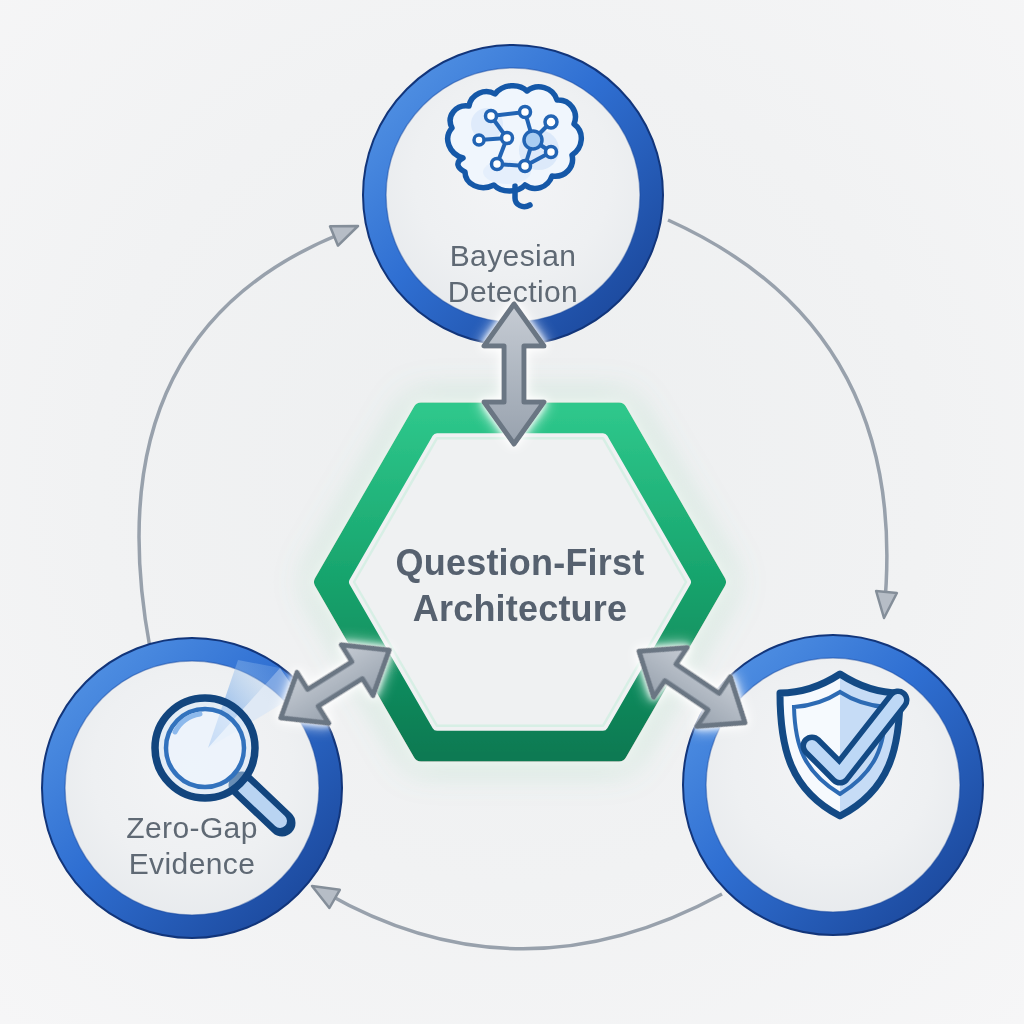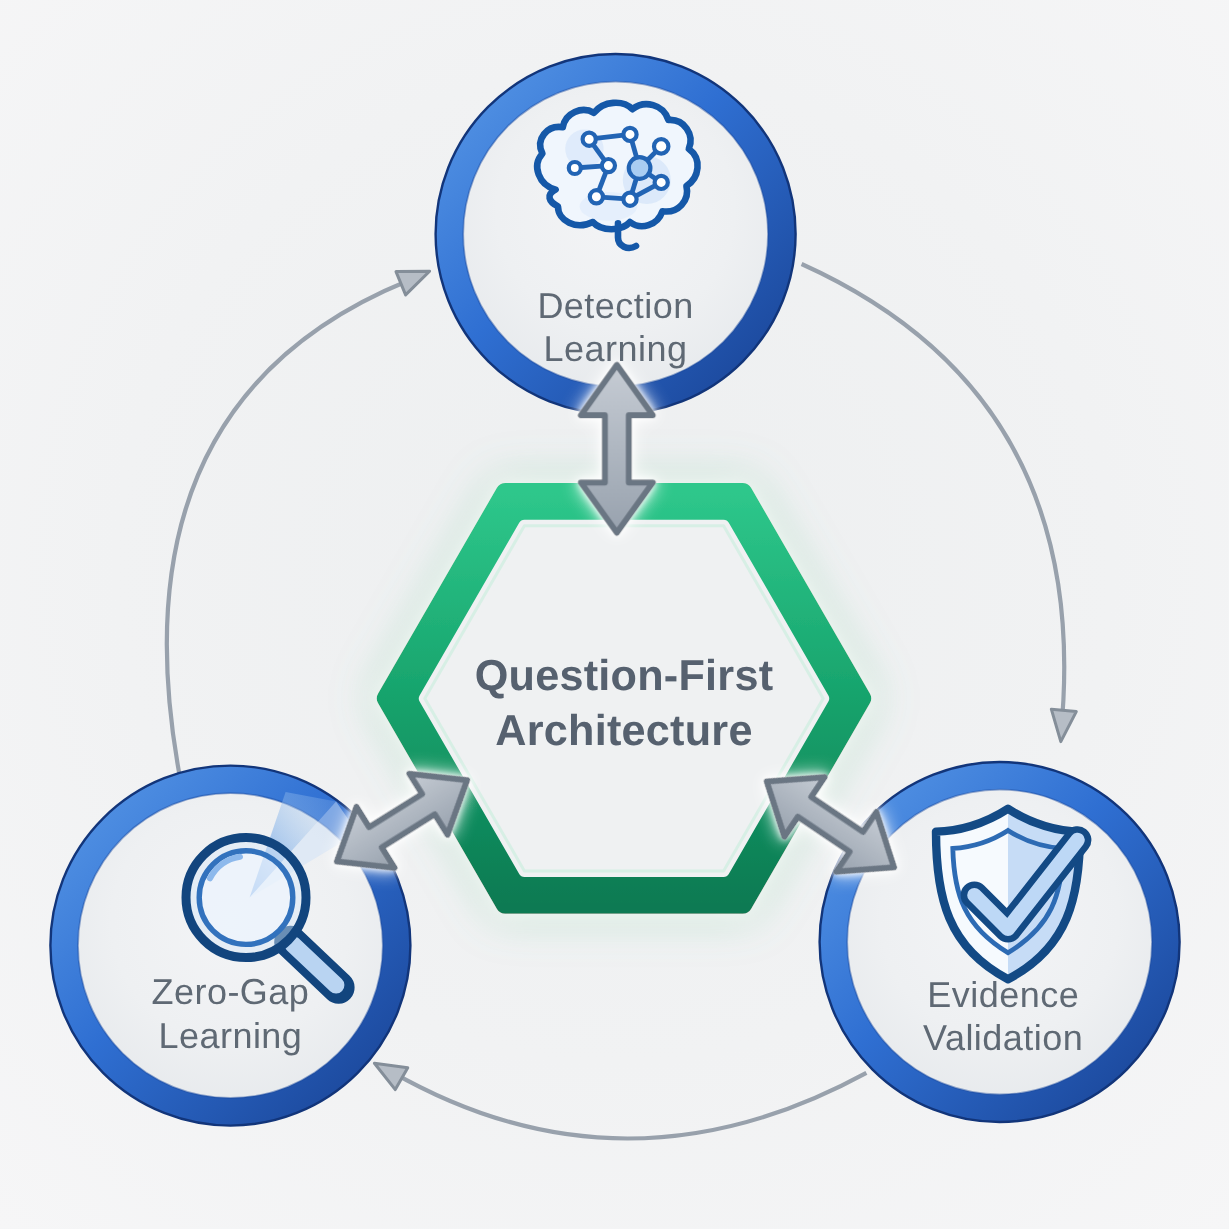--- a/index.html
+++ b/index.html
@@ -144,17 +144,16 @@
     </g>
 
     <g filter="url(#whiteGlow)" fill="url(#arrowGrad)" stroke="#6b7683" stroke-width="5" stroke-linejoin="round">
       <path transform="translate(514,374)" d="M0,-70 L-30,-28 L-10,-28 L-10,28 L-30,28 L0,70 L30,28 L10,28 L10,-28 L30,-28 Z"></path>
       <path transform="translate(335,684) rotate(-32)" d="M-64,0 L-26,-30 L-26,-10 L26,-10 L26,-30 L64,0 L26,30 L26,10 L-26,10 L-26,30 Z"></path>
       <path transform="translate(692,687) rotate(34)" d="M-64,0 L-26,-30 L-26,-10 L26,-10 L26,-30 L64,0 L26,30 L26,10 L-26,10 L-26,30 Z"></path>
     </g>
   </svg>
 
   <div class="hex-title">Question-First Architecture</div>
-  <div class="node-label label-top">Detection Learning</div>
-  <div class="node-label label-bl">Zero-Gap Learning</div>
-  <div class="node-label label-br">Evidence Validation</div>
+  <div class="node-label label-top">Bayesian Detection</div>
+  <div class="node-label label-bl">Zero-Gap Evidence</div>
 
 </div>
 
 </body></html>

